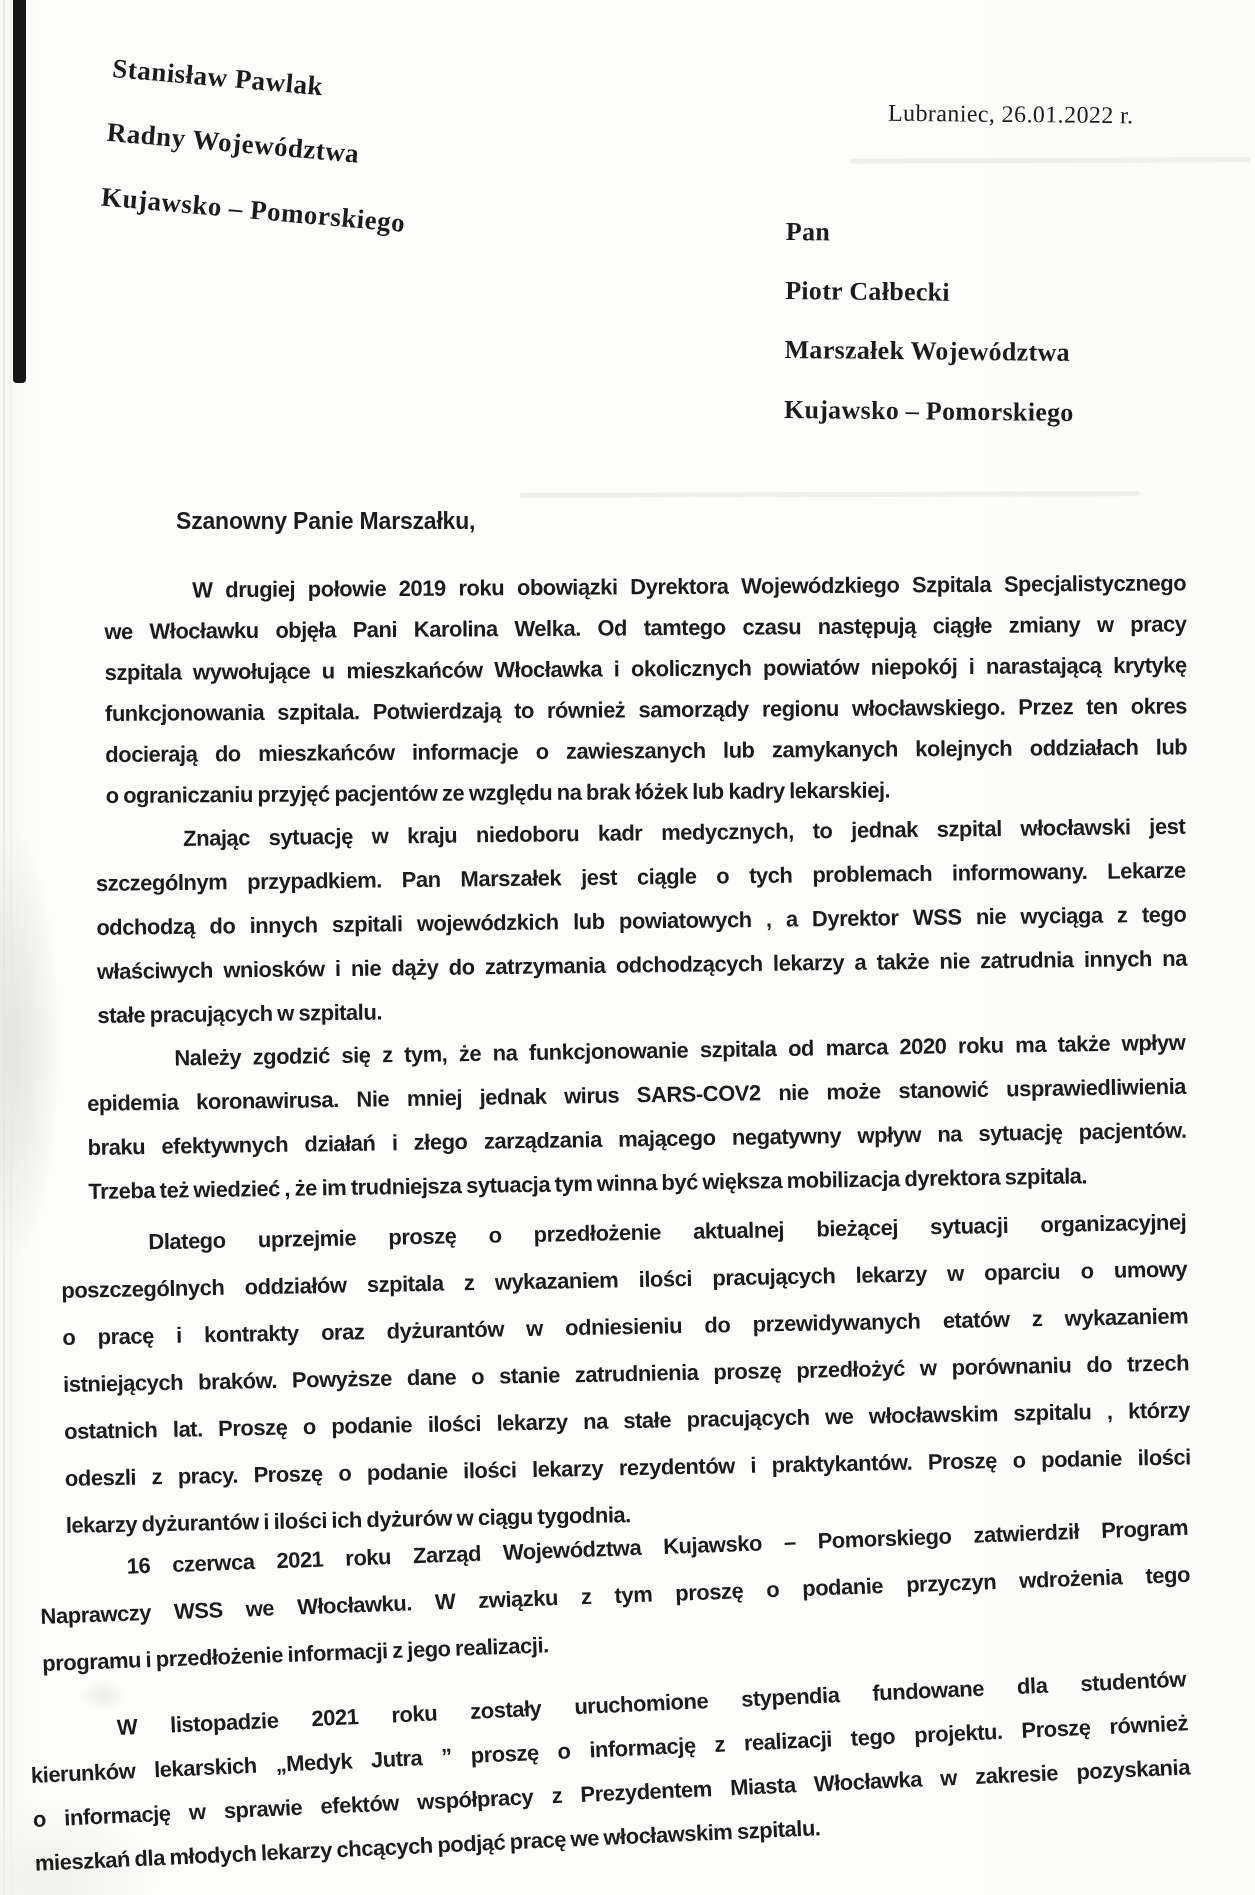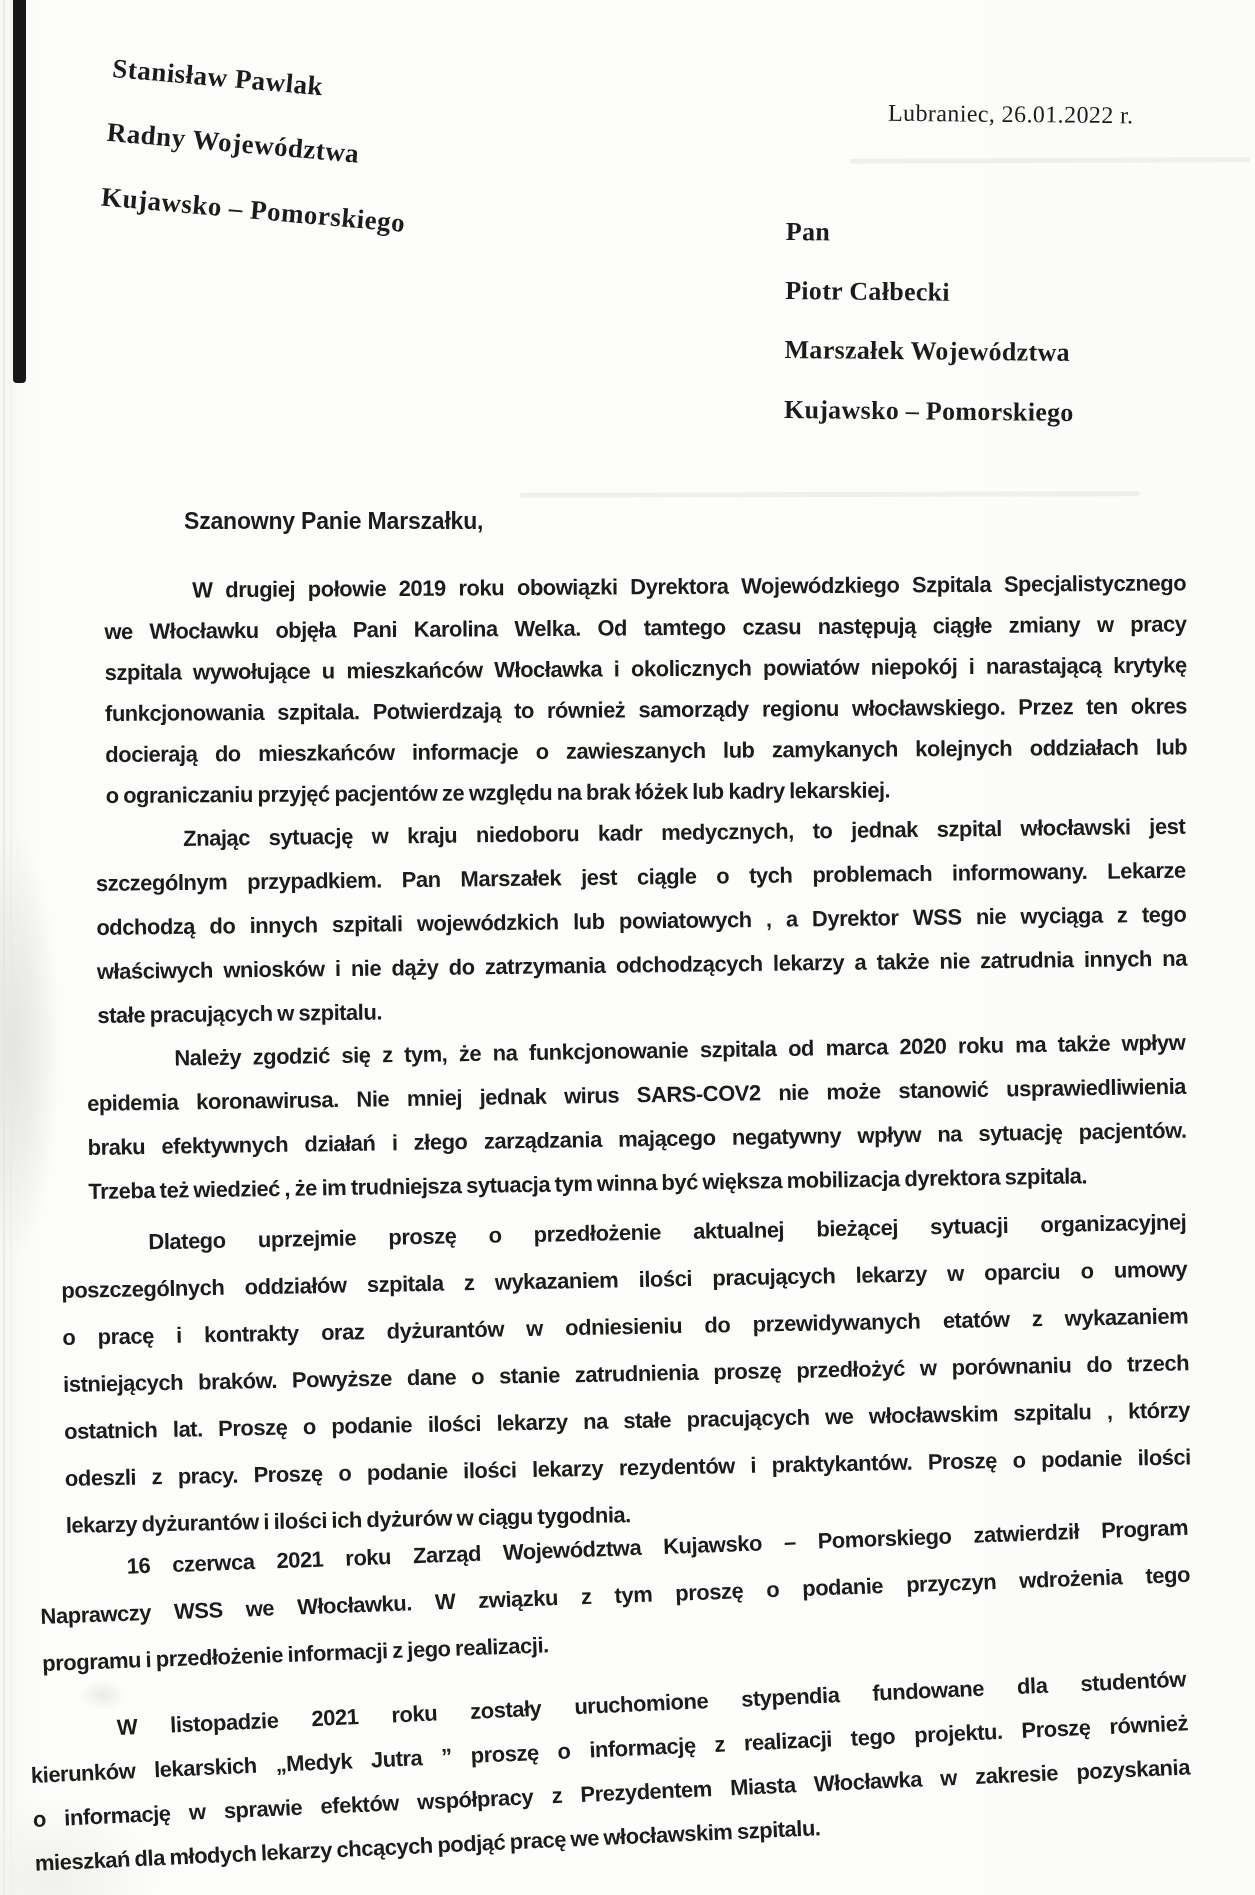--- a/index.html
+++ b/index.html
@@ -37,21 +37,21 @@
     font-family:"Liberation Serif",serif;font-size:24px;
     transform:rotate(.6deg);white-space:nowrap;letter-spacing:.4px;
   }
   .recipient{
     position:absolute;left:786px;top:216px;
     font-family:"Liberation Serif",serif;font-size:26px;font-weight:bold;
     transform:rotate(.6deg);transform-origin:left top;letter-spacing:.3px;
   }
   .recipient .hline{line-height:1.2;margin-bottom:28px;white-space:nowrap;}
   .salutation{
-    position:absolute;left:184px;top:508px;
+    position:absolute;left:176px;top:508px;
     font-size:23px;font-weight:600;letter-spacing:-.2px;white-space:nowrap;
   }
   
   .para{
     position:absolute;
     font-size:22px;font-weight:600;
     letter-spacing:-.5px;word-spacing:-1px;
     transform-origin:left top;
   }
   .ln{text-align:justify;text-align-last:justify;}

